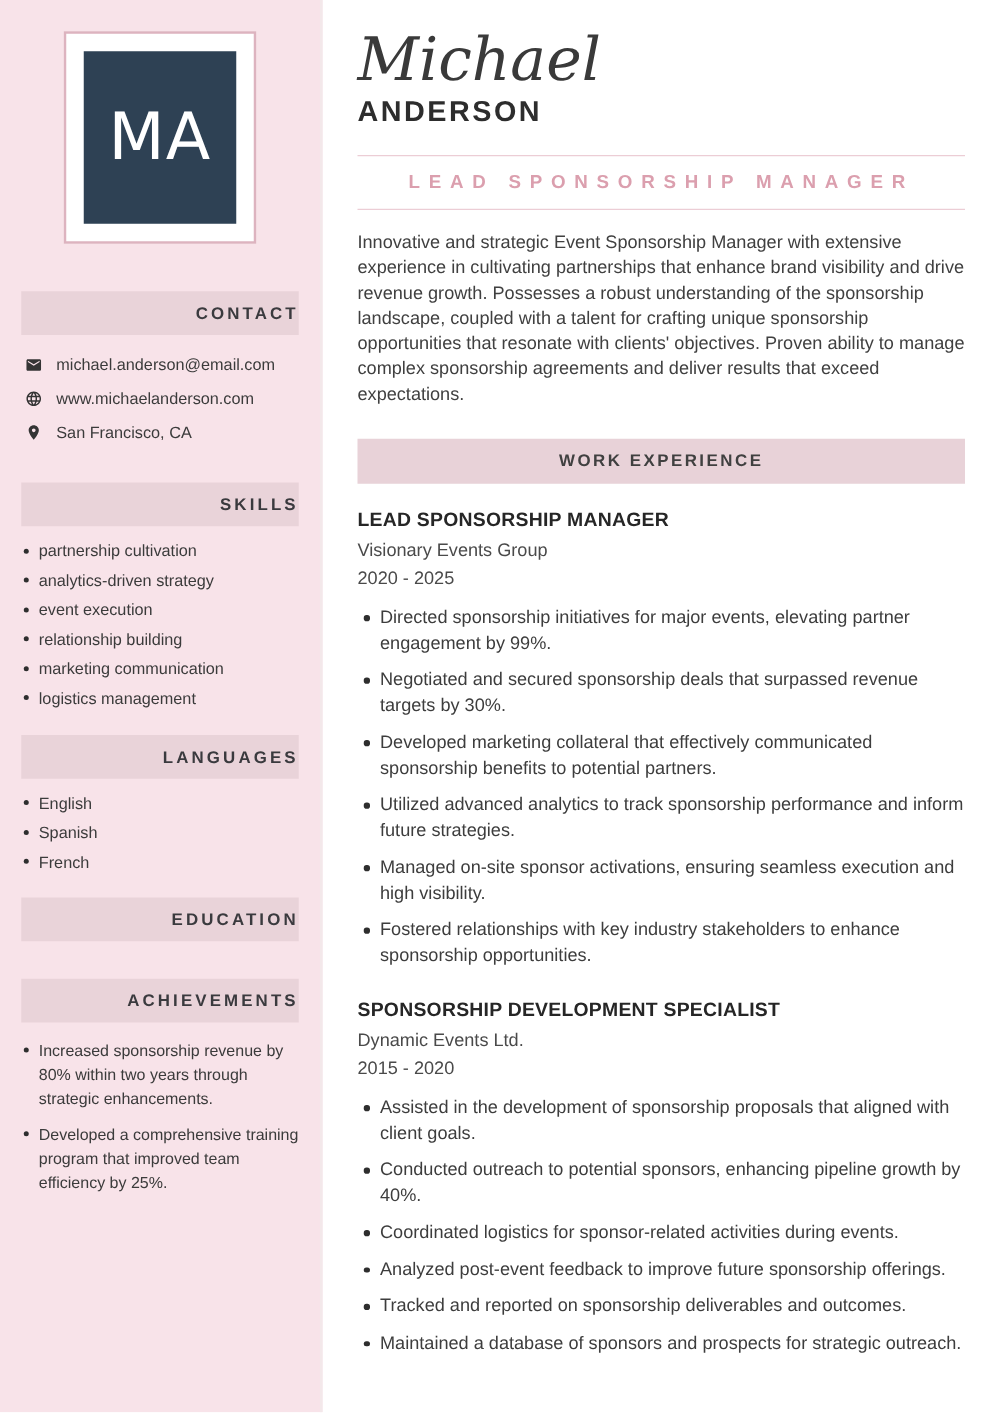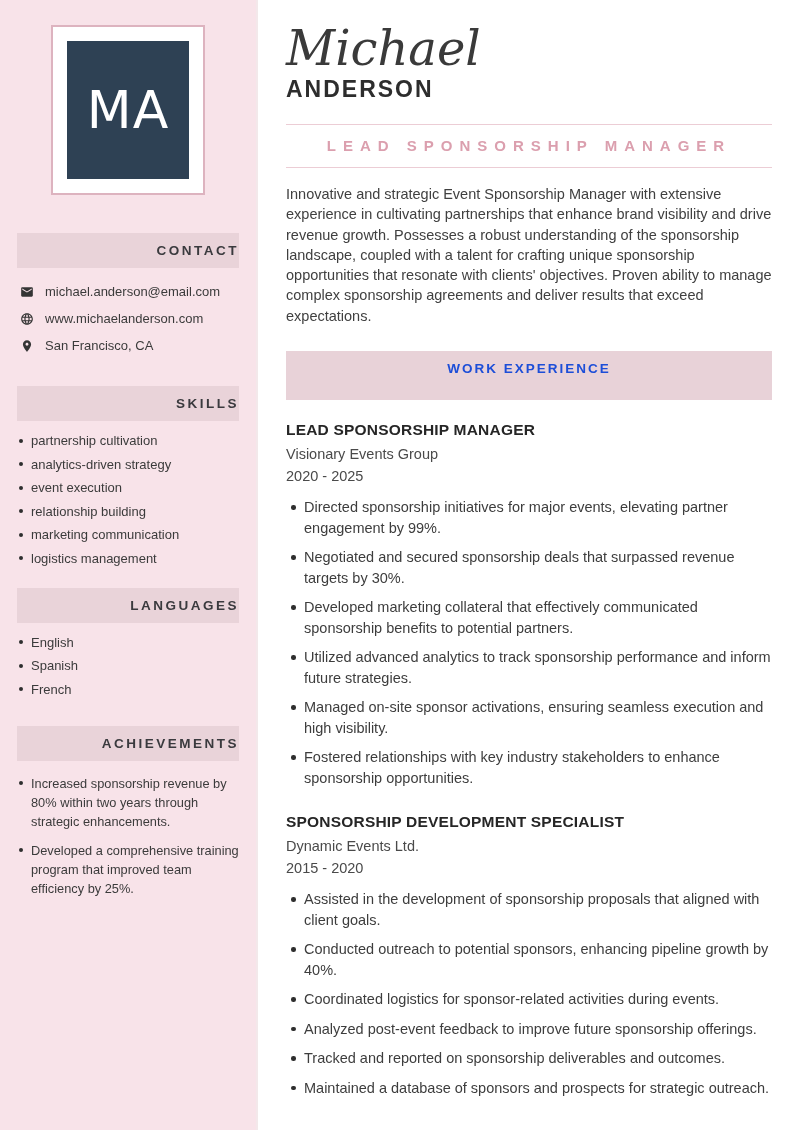--- a/index.html
+++ b/index.html
@@ -36,21 +36,21 @@
   
   .main { flex:1; padding:0 28px; }
   .name-first { margin-top:22px; font-family:"DejaVu Serif", serif; font-style:italic; font-size:48px; line-height:52px; color:#3a3a3a; }
   .name-last { font-size:23px; font-weight:700; letter-spacing:2px; color:#2d2d2d; margin-top:2px; }
 
   .title-block { margin-top:21px; border-top:1px solid #eccdd5; border-bottom:1px solid #eccdd5; padding:12px 0; text-align:center; }
   .title-text { font-size:15px; font-weight:600; letter-spacing:7px; color:#db9fae; }
 
   .summary { margin-top:16px; font-size:14.5px; line-height:20.3px; color:#404040; }
 
-  .work-band { margin-top:25px; height:49px; line-height:36px; background:#e8d2d8; text-align:center; font-size:13.5px; font-weight:700; letter-spacing:2px; color:#1d4ed8; }
+  .work-band { margin-top:25px; height:36px; line-height:36px; background:#e8d2d8; text-align:center; font-size:13.5px; font-weight:700; letter-spacing:2px; color:#404040; }
 
   .job { margin-top:21px; }
   .job + .job { margin-top:25px; }
   .job-title { font-size:15.5px; font-weight:700; color:#262626; letter-spacing:0.2px; }
   .job-company { font-size:14.5px; color:#4a4a4a; margin-top:7px; }
   .job-dates { font-size:14.5px; color:#4a4a4a; margin-top:6px; }
   .job-bullets { list-style:none; margin-top:13px; }
   .job-bullets li { position:relative; padding-left:18px; font-size:14.5px; line-height:20.5px; color:#3d3d3d; margin-bottom:9px; }
   .job-bullets .bdot { left:5px; top:8px; width:4.5px; height:4.5px; }
 </style>
@@ -120,20 +120,23 @@
     </div>
     <ul class="bullet-list">
 
         <li><span class="bdot"></span><span>English</span></li>
 
         <li><span class="bdot"></span><span>Spanish</span></li>
 
         <li><span class="bdot"></span><span>French</span></li>
       </ul>
 
+    <div class="side-band band-education">
+      <span>EDUCATION</span>
+    </div>
 
     <div class="side-band band-achievements">
       <span>ACHIEVEMENTS</span>
     </div>
     <ul class="bullet-list ach">
 
         <li><span class="bdot"></span><span>Increased sponsorship revenue by 80% within two years through strategic enhancements.</span></li>
 
 
         <li><span class="bdot"></span><span>Developed a comprehensive training program that improved team efficiency by 25%.</span></li>

